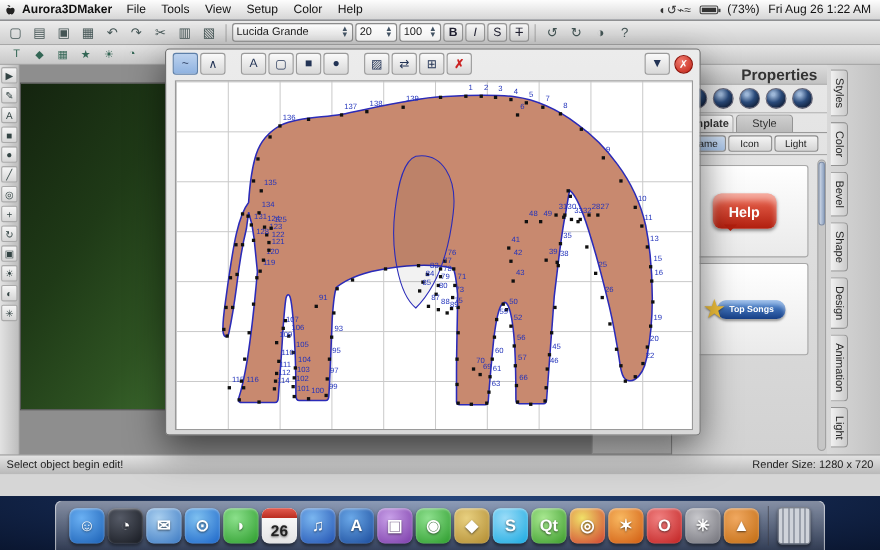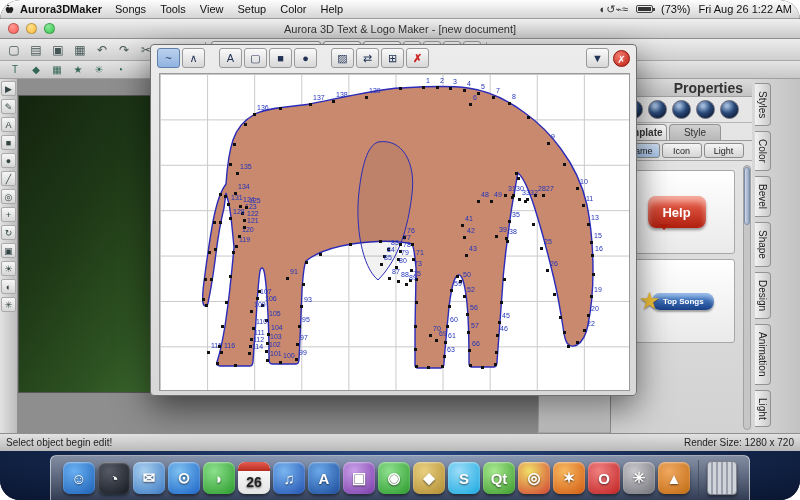--- a/index.html
+++ b/index.html
@@ -1,18 +1,18 @@
 <!DOCTYPE html>
 <html style="--elephant-fill: #c8896f; --elephant-stroke: #2b2bb8; --point-label: #2233bb;"><head>
 <meta charset="utf-8">
 <style>
   * { margin:0; padding:0; box-sizing:border-box; }
   html,body { width:800px; height:500px; overflow:hidden; }
   body { font-family:"Liberation Sans", sans-serif; }
-  #screen { position:relative; width:800px; height:500px; background:#0d1b36; overflow:hidden;border-radius:20px; }
+  #screen { position:relative; width:800px; height:500px; background:#0d1b36; overflow:hidden; }
 
   
   #menubar { position:absolute; left:0; top:0; width:800px; height:19px;
     background:linear-gradient(#fdfdfd,#d5d5d5); border-bottom:1px solid #9a9a9a;
     display:flex; align-items:center; font-size:11px; color:#111; z-index:50; }
   #apple-logo { width:18px; text-align:center; }
   #apple-logo svg { width:11px; height:12px; vertical-align:-2px; }
   #app-menu { font-weight:bold; margin:0 6px 0 2px; }
   .menu { margin:0 7px; }
   #mb-right { margin-left:auto; display:flex; align-items:center; gap:8px; padding-right:8px; }
@@ -173,38 +173,32 @@
 </head>
 <body>
 
 <div id="screen">
 
   <div id="menubar">
     <span id="apple-logo"><svg viewBox="0 0 16 16">
           <path fill="#222" d="M8 3 C6 1 4 2 4 2 C4 2 5 4 7 4 Z M11 5 C9.5 5 9 5.8 8 5.8 C7 5.8 6.5 5 5 5 C3.5 5 2.5 6.5 2.5 8.5 C2.5 11 4.5 14 6 14 C7 14 7.2 13.4 8 13.4 C8.8 13.4 9 14 10 14 C11.5 14 13.5 11 13.5 8.5 C13.5 6.5 12.5 5 11 5 Z"></path>
         </svg></span>
     <span id="app-menu">Aurora3DMaker</span>
-    <span id="menus"><span class="menu">Songs</span><span class="menu">Tools</span><span class="menu">View</span><span class="menu">Setup</span><span class="menu">Color</span><span class="menu">Help</span></span>
+    <span id="menus"><span class="menu">File</span><span class="menu">Tools</span><span class="menu">View</span><span class="menu">Setup</span><span class="menu">Color</span><span class="menu">Help</span></span>
     <div id="mb-right">
       <span id="mb-icons"><span class="mbicon">◐</span><span class="mbicon">↺</span><span class="mbicon">⌁</span><span class="mbicon">≈</span></span>
       <span id="battery-shape">
           <i></i>
         </span>
       <span id="battery-text">(73%)</span>
       <span id="clock">Fri Aug 26 1:22 AM</span>
     </div>
   </div>
 
   <div id="window">
-    <div id="titlebar">
-      <span class="tl" id="tl-close"></span>
-      <span class="tl" id="tl-min"></span>
-      <span class="tl" id="tl-zoom"></span>
-      <span id="win-title">Aurora 3D Text &amp; Logo Maker - [new document]</span>
-    </div>
 
     <div id="toolbar1">
       <span id="tb1-left" style="display:flex;gap:2px;">
           <span class="tbtn">▢</span>
           <span class="tbtn">▤</span>
           <span class="tbtn">▣</span>
           <span class="tbtn">▦</span>
           <span class="tbtn">↶</span>
           <span class="tbtn">↷</span>
           <span class="tbtn">✂</span>

